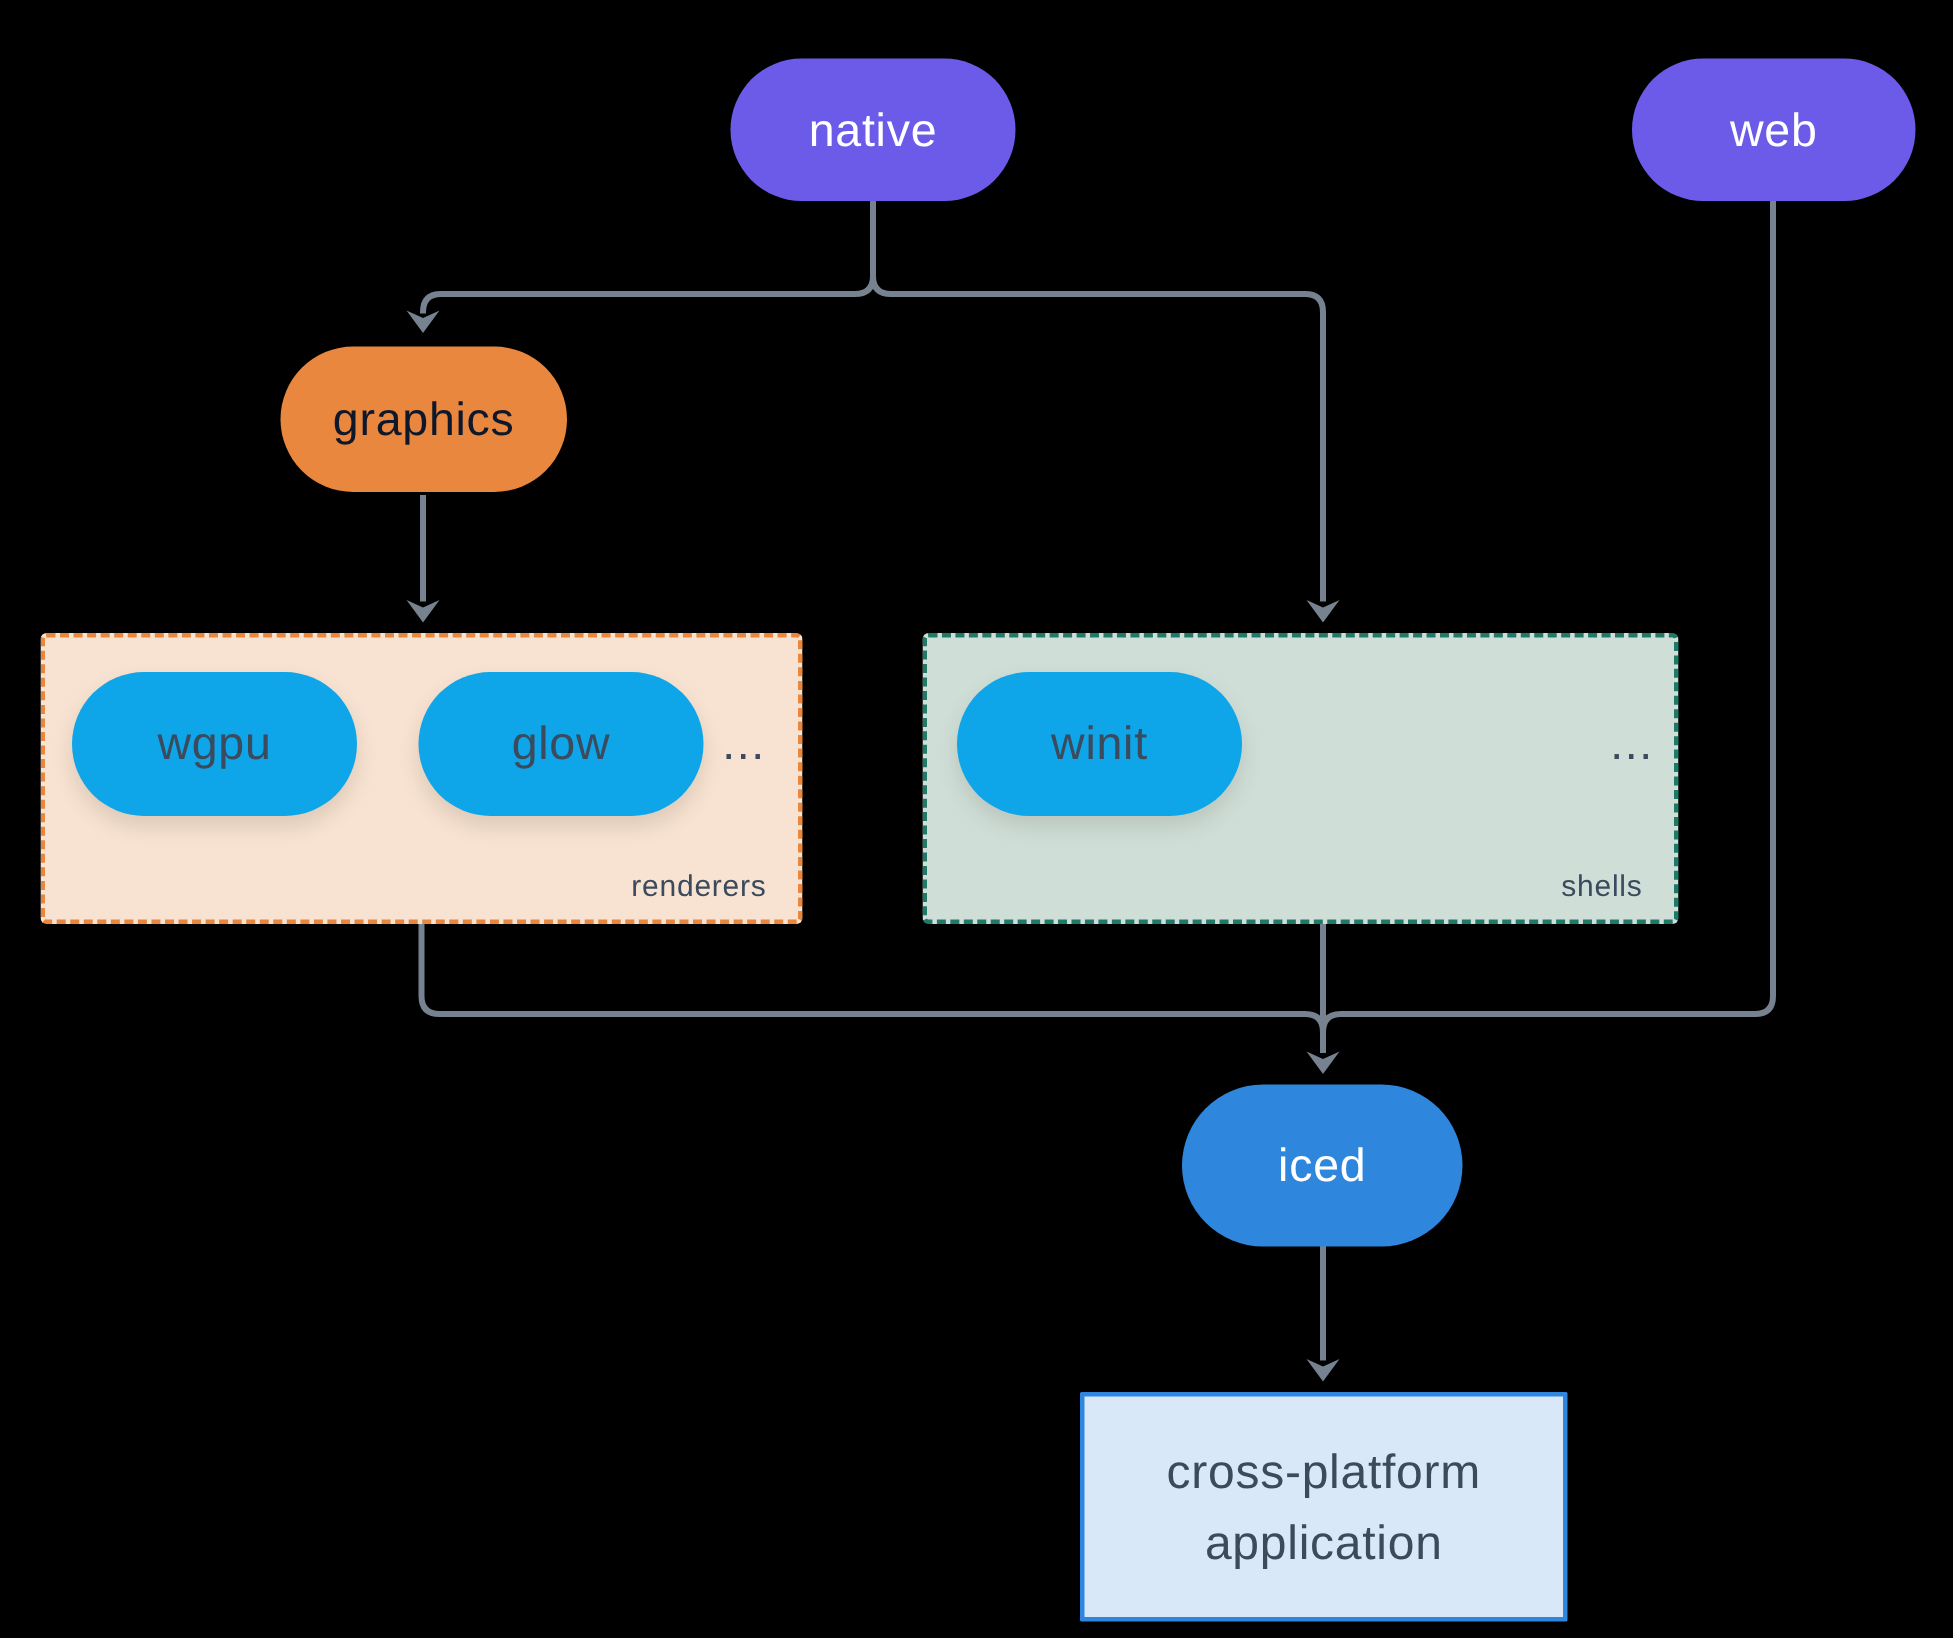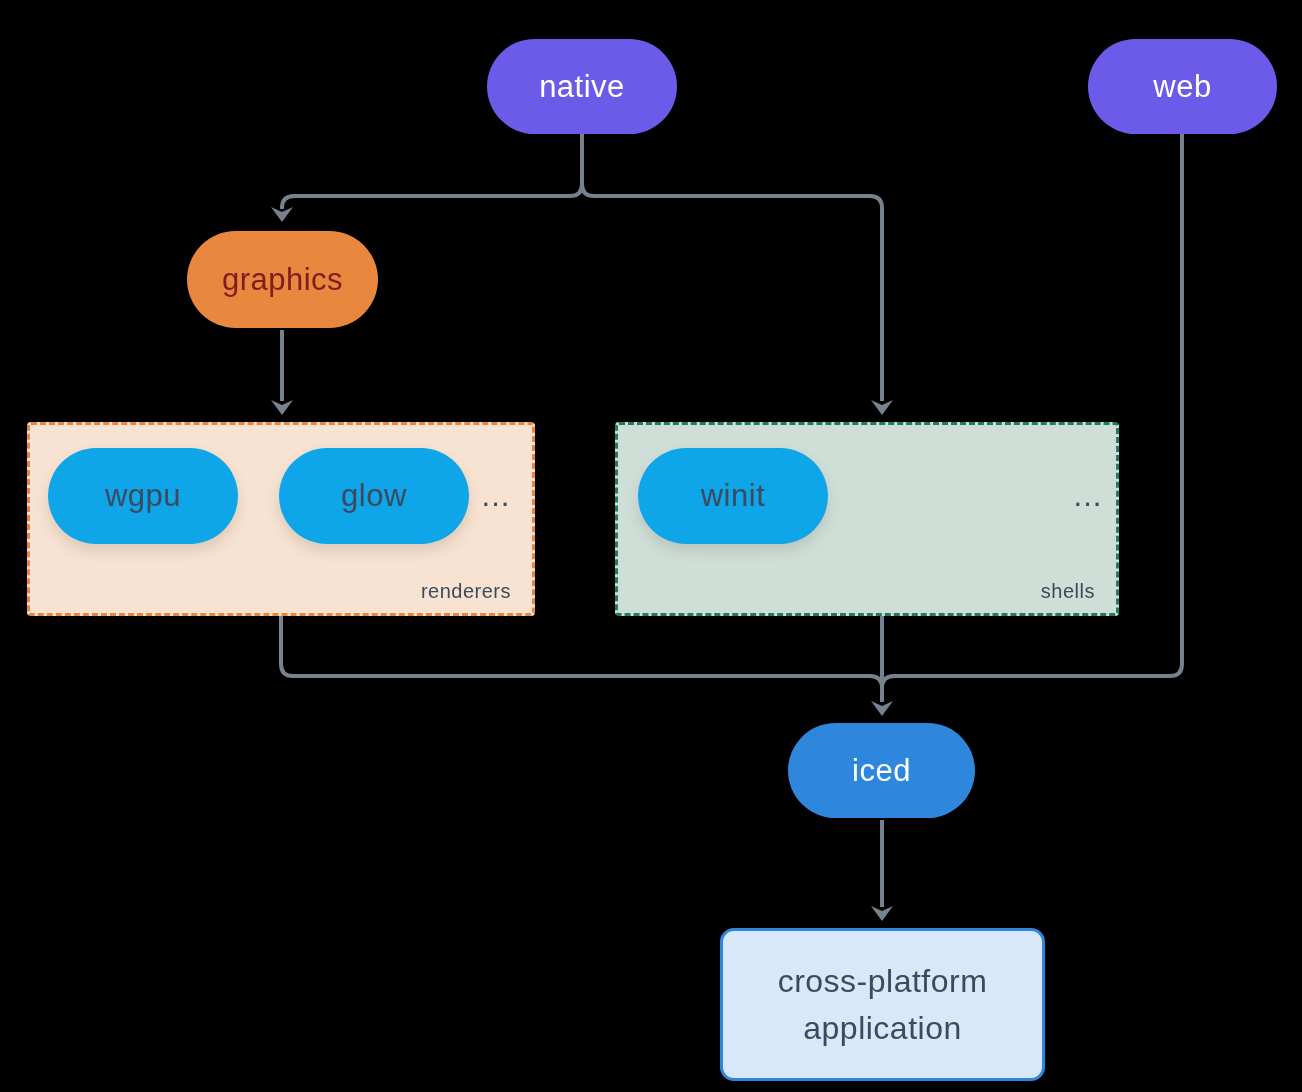--- a/index.html
+++ b/index.html
@@ -10,28 +10,28 @@
   }
   .wires { position:absolute; left:0; top:0; width:1302px; height:1092px; }
   .wires path.line { fill:none; stroke:#76828F; stroke-width:4; stroke-linejoin:round; }
   .wires path.head { fill:#76828F; stroke:none; }
 
   .pill {
     position:absolute; display:flex; align-items:center; justify-content:center;
     border-radius:60px; font-size:31px; letter-spacing:0.5px;
   }
   .pill.purple { background:#6B5BE8; color:#FFFFFF; }
-  .pill.orange { background:#E8873D; color:#7f1d1d; }
+  .pill.orange { background:#E8873D; color:#0f172a; }
   .pill.blue   { background:#2E87DC; color:#FFFFFF; }
   .pill.white  { background:#0ea5e9; color:#3B4A5C; box-shadow:0 7px 14px rgba(60,40,20,0.14); }
 
   #node-native   { left:487px; top:23px;  width:190px; height:95px; }
   #node-web      { left:1088px; top:23px; width:189px; height:95px; }
   #node-graphics { left:187px; top:215px; width:191px; height:97px; }
-  #node-iced     { left:788px; top:707px; width:187px; height:95px; }
+  #node-iced     { left:788px; top:707px; width:187px; height:108px; }
 
   .group { position:absolute; border-radius:4px; }
   #group-renderers { left:27px;  top:406px; width:508px; height:194px; background:#F8E3D2; border:3px dashed #E8873D; }
   #group-shells    { left:615px; top:406px; width:504px; height:194px; background:#CFDFD8; border:3px dashed #1F7A68; }
 
   .group .pill { top:23px; width:190px; height:96px; }
   #pill-wgpu   { left:18px; }
   #pill-glow   { left:249px; }
   #pill-winit  { left:20px; }
   #pill-glutin { left:237px; }
@@ -44,21 +44,21 @@
   #group-renderers .ellipsis { left:436px; }
   #group-shells .ellipsis    { left:440px; }
 
   .group-label {
     position:absolute; right:21px; bottom:10px;
     color:#3B4A5C; font-size:20px; letter-spacing:0.5px;
   }
 
   .app-box {
     position:absolute; left:720px; top:912px; width:325px; height:153px;
-    background:#D9E8F8; border:3px solid #2E86DE; border-radius:14px;
+    background:#D9E8F8; border:3px solid #2E86DE; border-radius:1px;
     display:flex; flex-direction:column; align-items:center; justify-content:center;
     color:#3B4A5C; font-size:32px; line-height:47px; letter-spacing:0.5px;
   }
 </style>
 </head>
 <body>
 
 <div class="canvas">
 
   <svg class="wires" viewBox="0 0 1302 1092">

